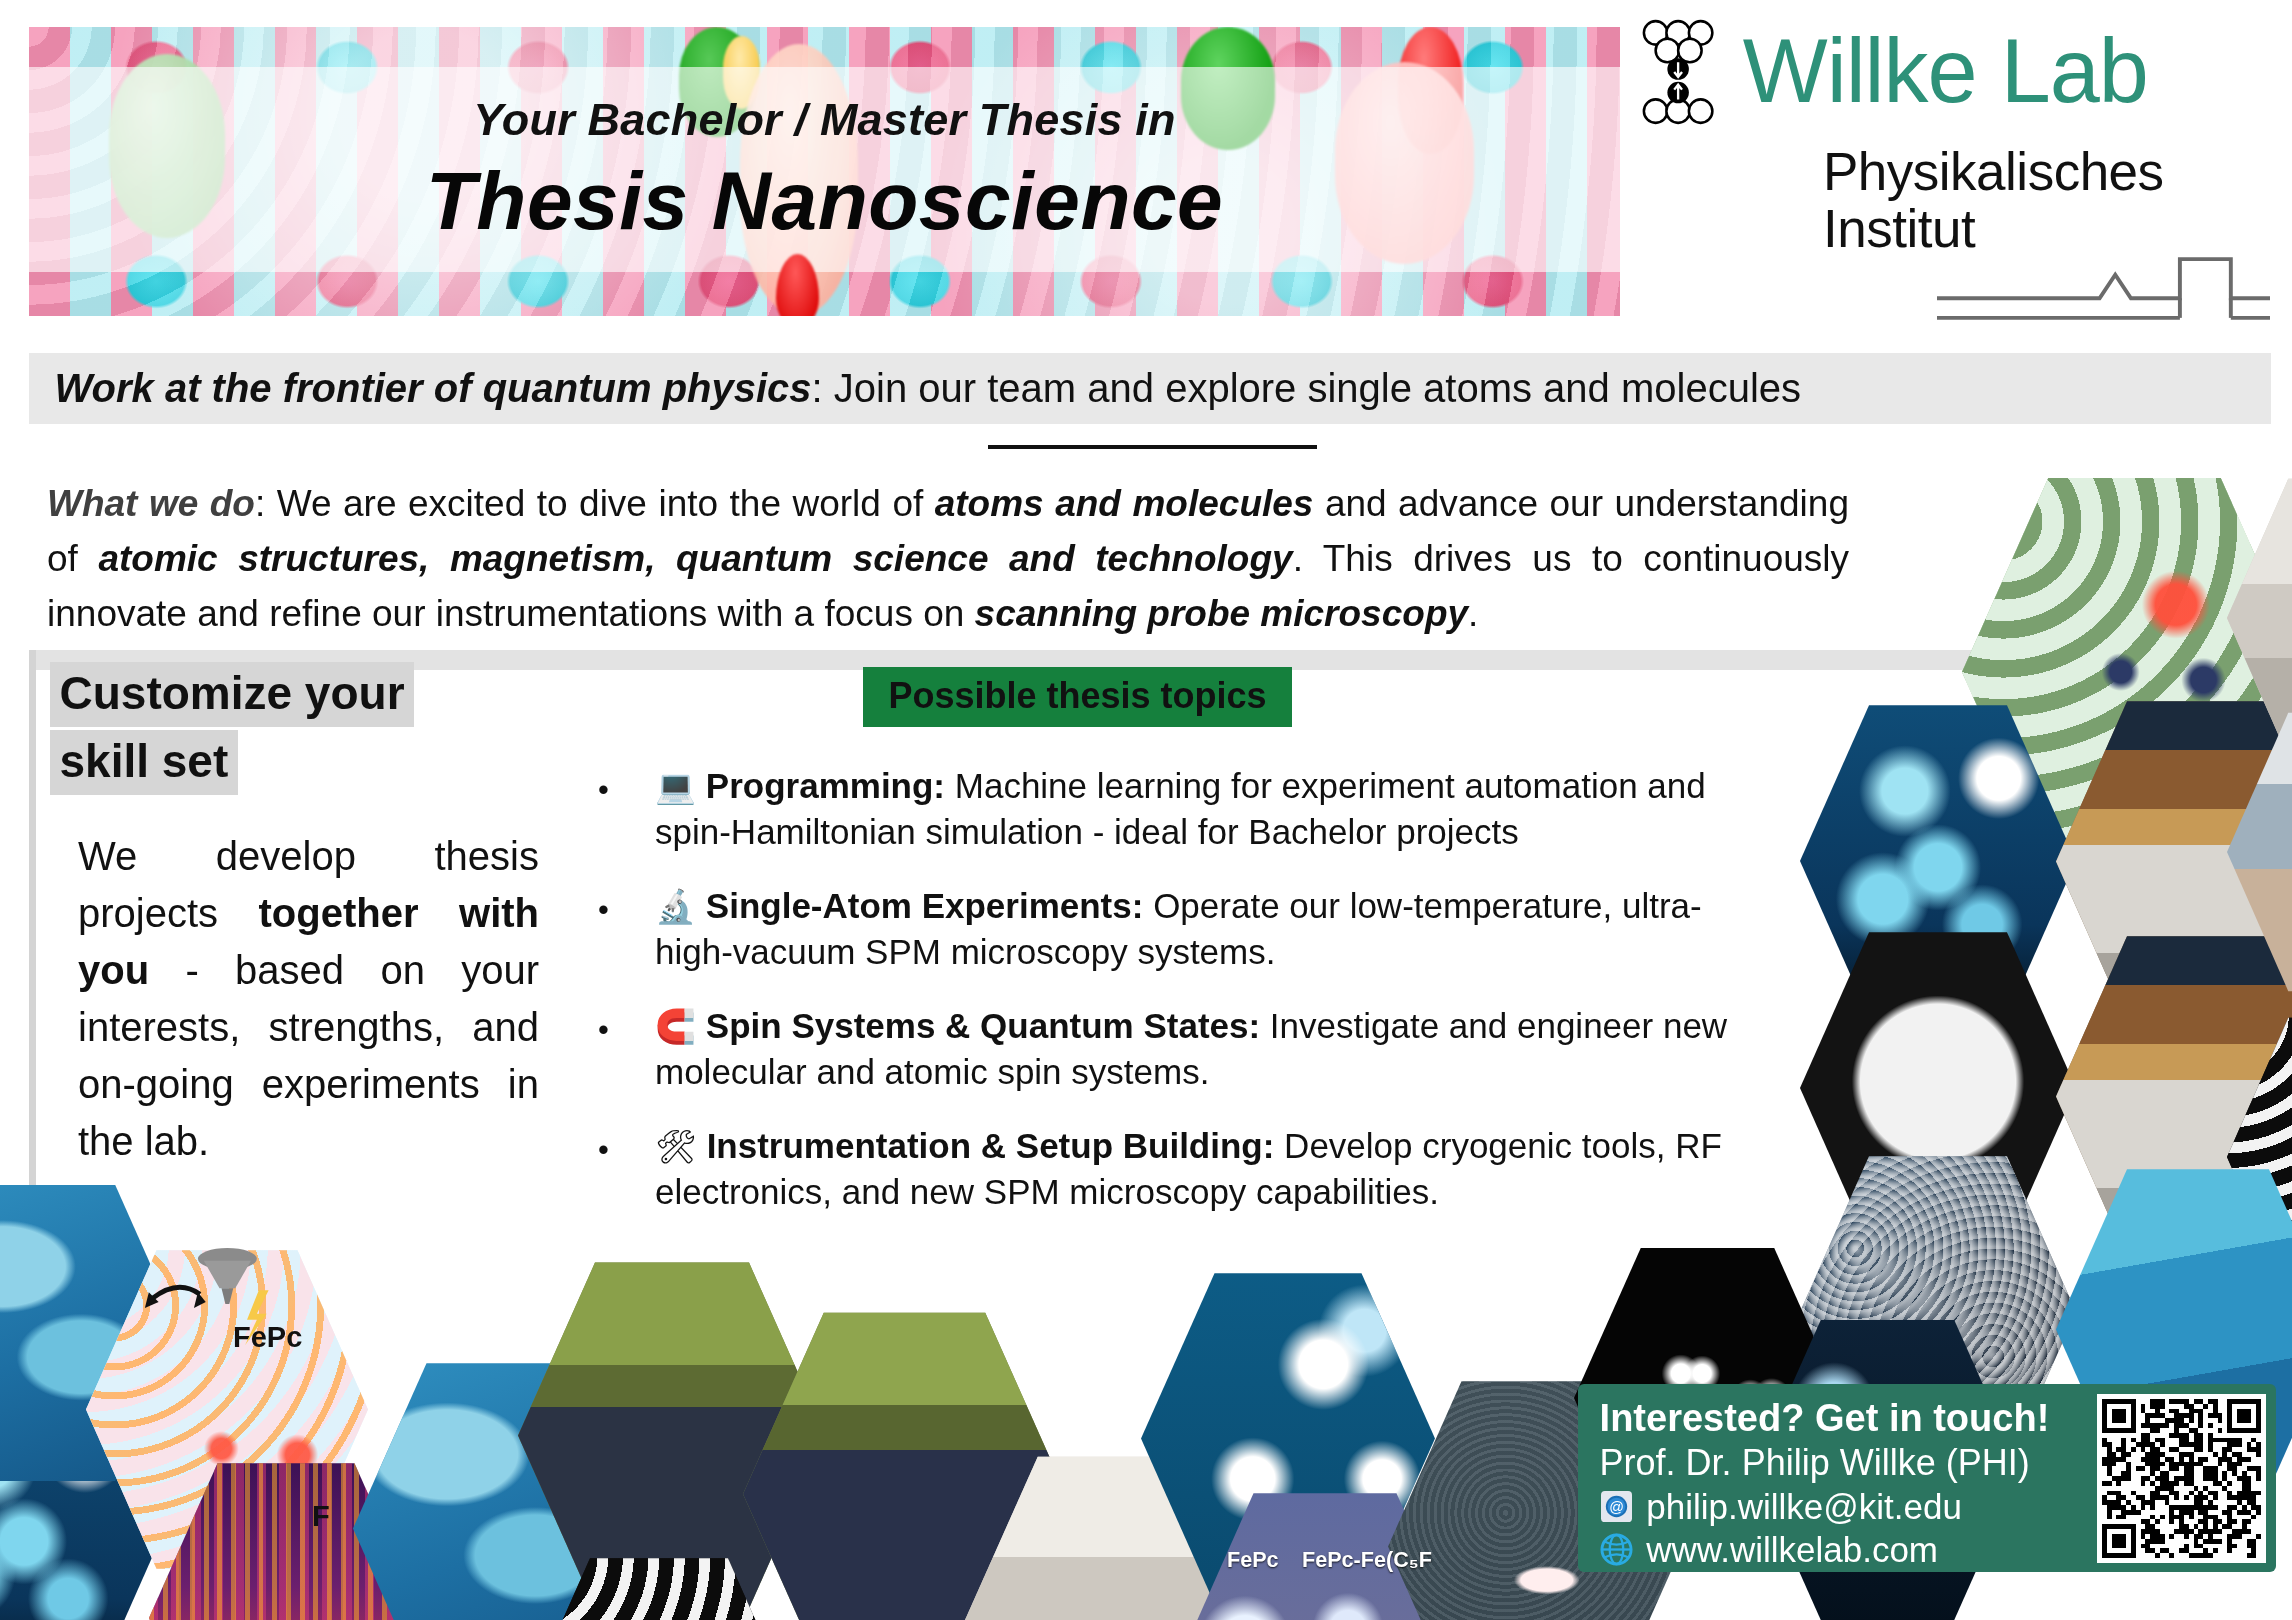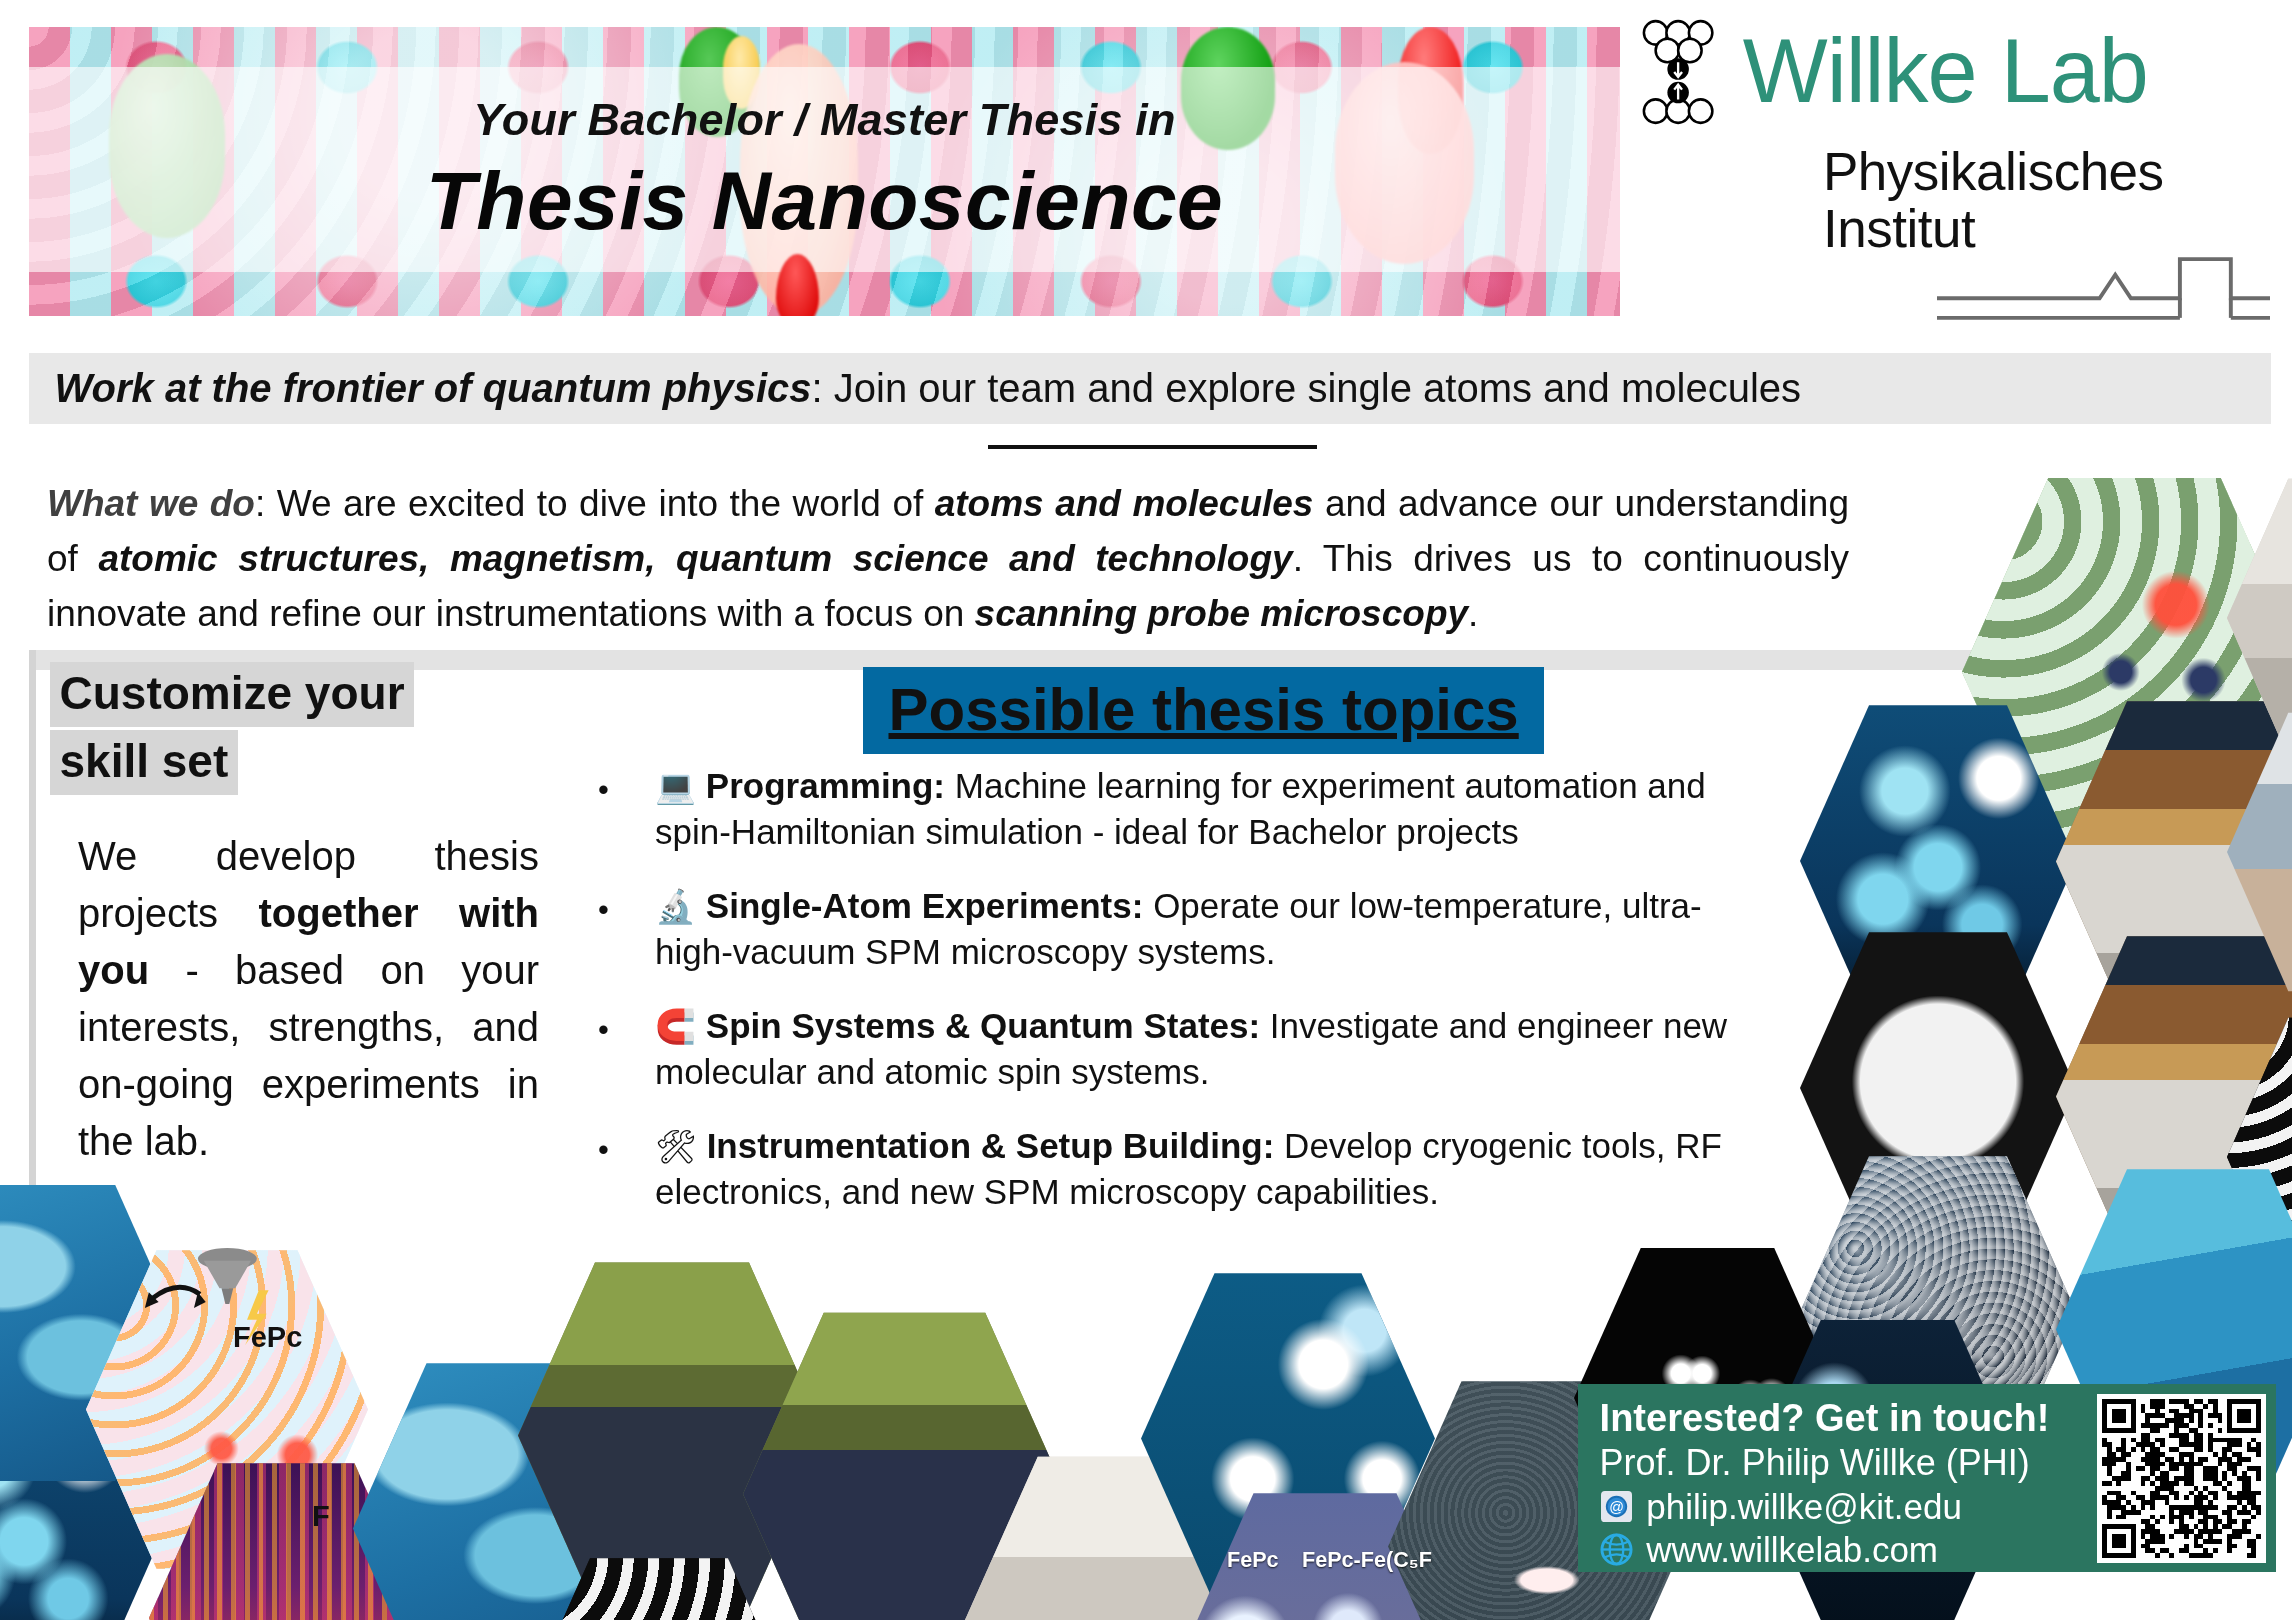--- a/index.html
+++ b/index.html
@@ -125,23 +125,23 @@
   .skill-body {
     position:absolute; left:78px; top:828px; width:461px;
     font-family:"Liberation Sans", sans-serif;
     font-size:40px; line-height:57px; color:#111; text-align:justify;
   }
   .skill-body b { font-weight:700; }
 
   
   .topics-head {
     position:absolute; left:863px; top:667px;
-    background:#0369a1; padding:7.8px 25.5px 9.8px 25.5px;
-    font-family:"Liberation Sans", sans-serif;
-    font-size:60px; font-weight:700; color:#111;text-decoration:underline;
+    background:#15803d; padding:7.8px 25.5px 9.8px 25.5px;
+    font-family:"Liberation Sans", sans-serif;
+    font-size:36px; font-weight:700; color:#111;
   }
   .topics-list { position:absolute; left:598px; top:763px; width:1137px; }
   .topic {
     position:relative; display:block; margin-bottom:29px;
     font-family:"Liberation Sans", sans-serif;
     font-size:35px; line-height:45px; color:#111;
   }
   .topic .bullet {
     position:absolute; left:0; top:3.9px; font-size:31px; line-height:45px; color:#111;
   }
@@ -288,21 +288,21 @@
 
   .hex-label {
     position:absolute; color:#fff; font-family:"Liberation Sans", sans-serif;
     font-size:21.6px; font-weight:600; text-shadow:0 1px 2px rgba(0,0,0,.8);
   }
   .hex-label.dark { color:#111; text-shadow:none; font-weight:700; font-size:29px; }
 
   
   .contact {
     position:absolute; left:1578px; top:1384px; width:698px; height:188px;
-    background:#2b7560; display:flex; align-items:stretch;
+    background:#2b7560; display:flex; align-items:stretch;border-radius:6px;
   }
   .contact-left { flex:1; padding:11.8px 0 0 21.6px; }
   .contact-title {
     font-family:"Liberation Sans", sans-serif;
     font-size:38px; font-weight:700; color:#fff; line-height:1.16;
   }
   .contact-name {
     font-family:"Liberation Sans", sans-serif;
     font-size:36px; font-weight:400; color:#fff; line-height:1.2; margin-top:1px;
   }

